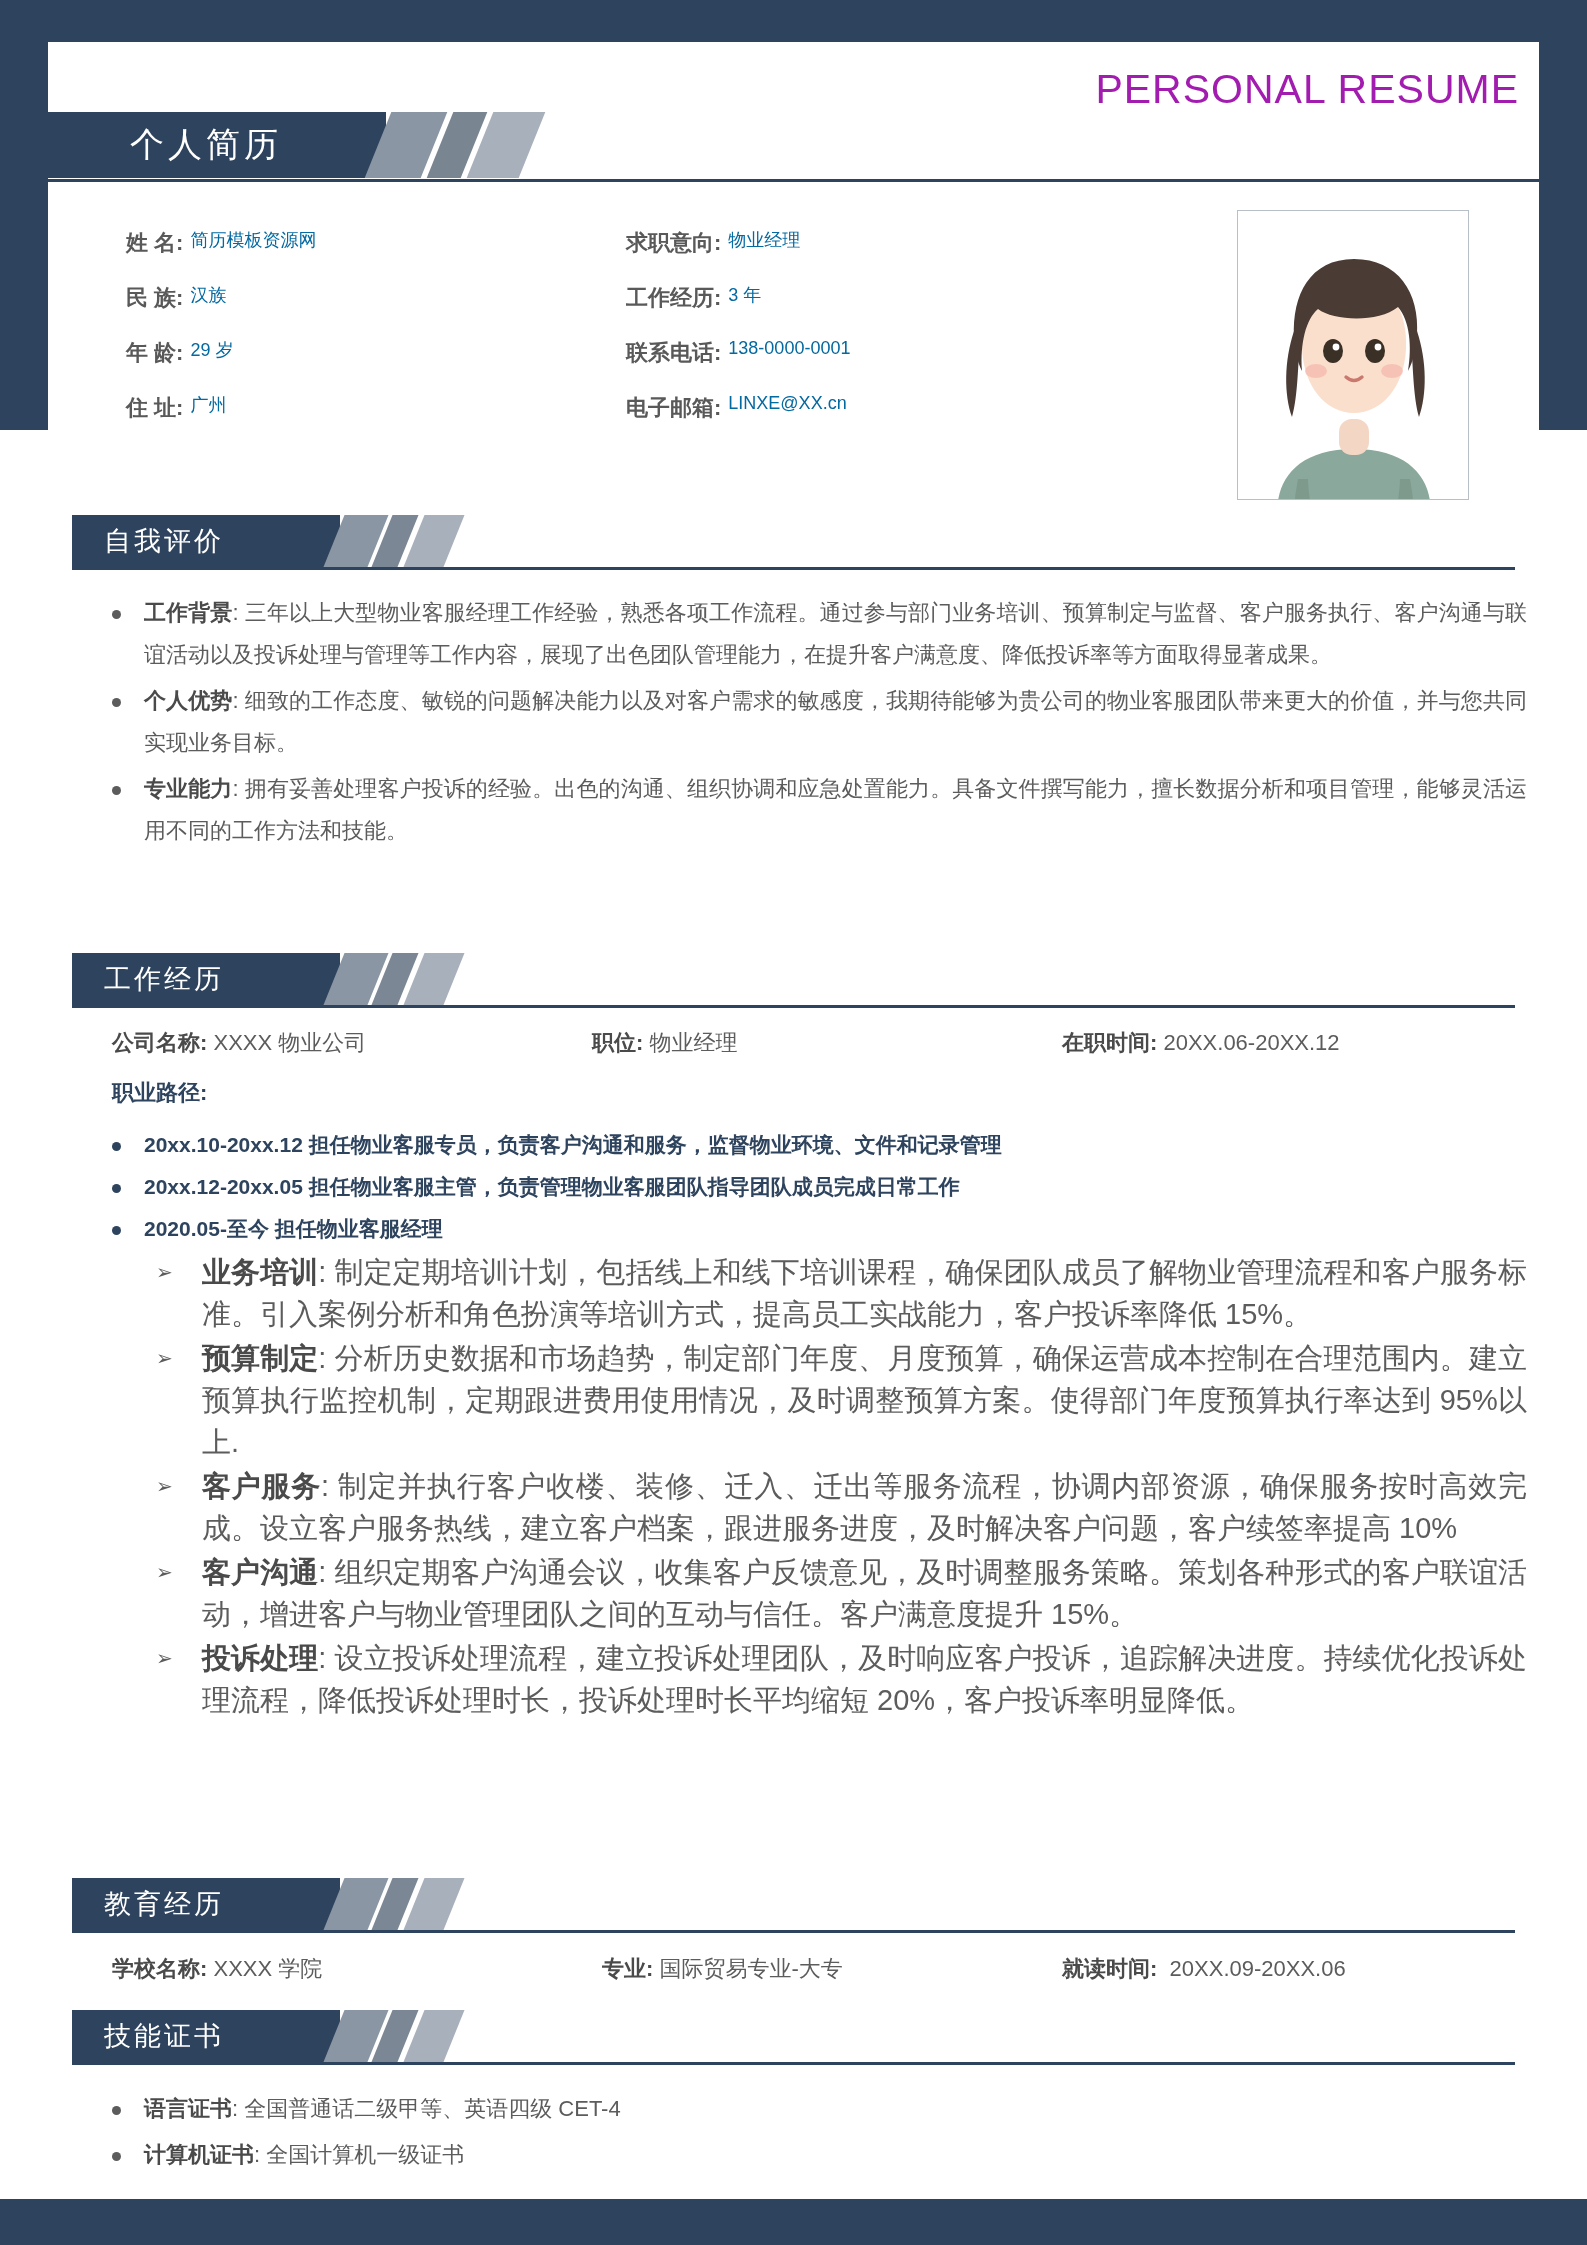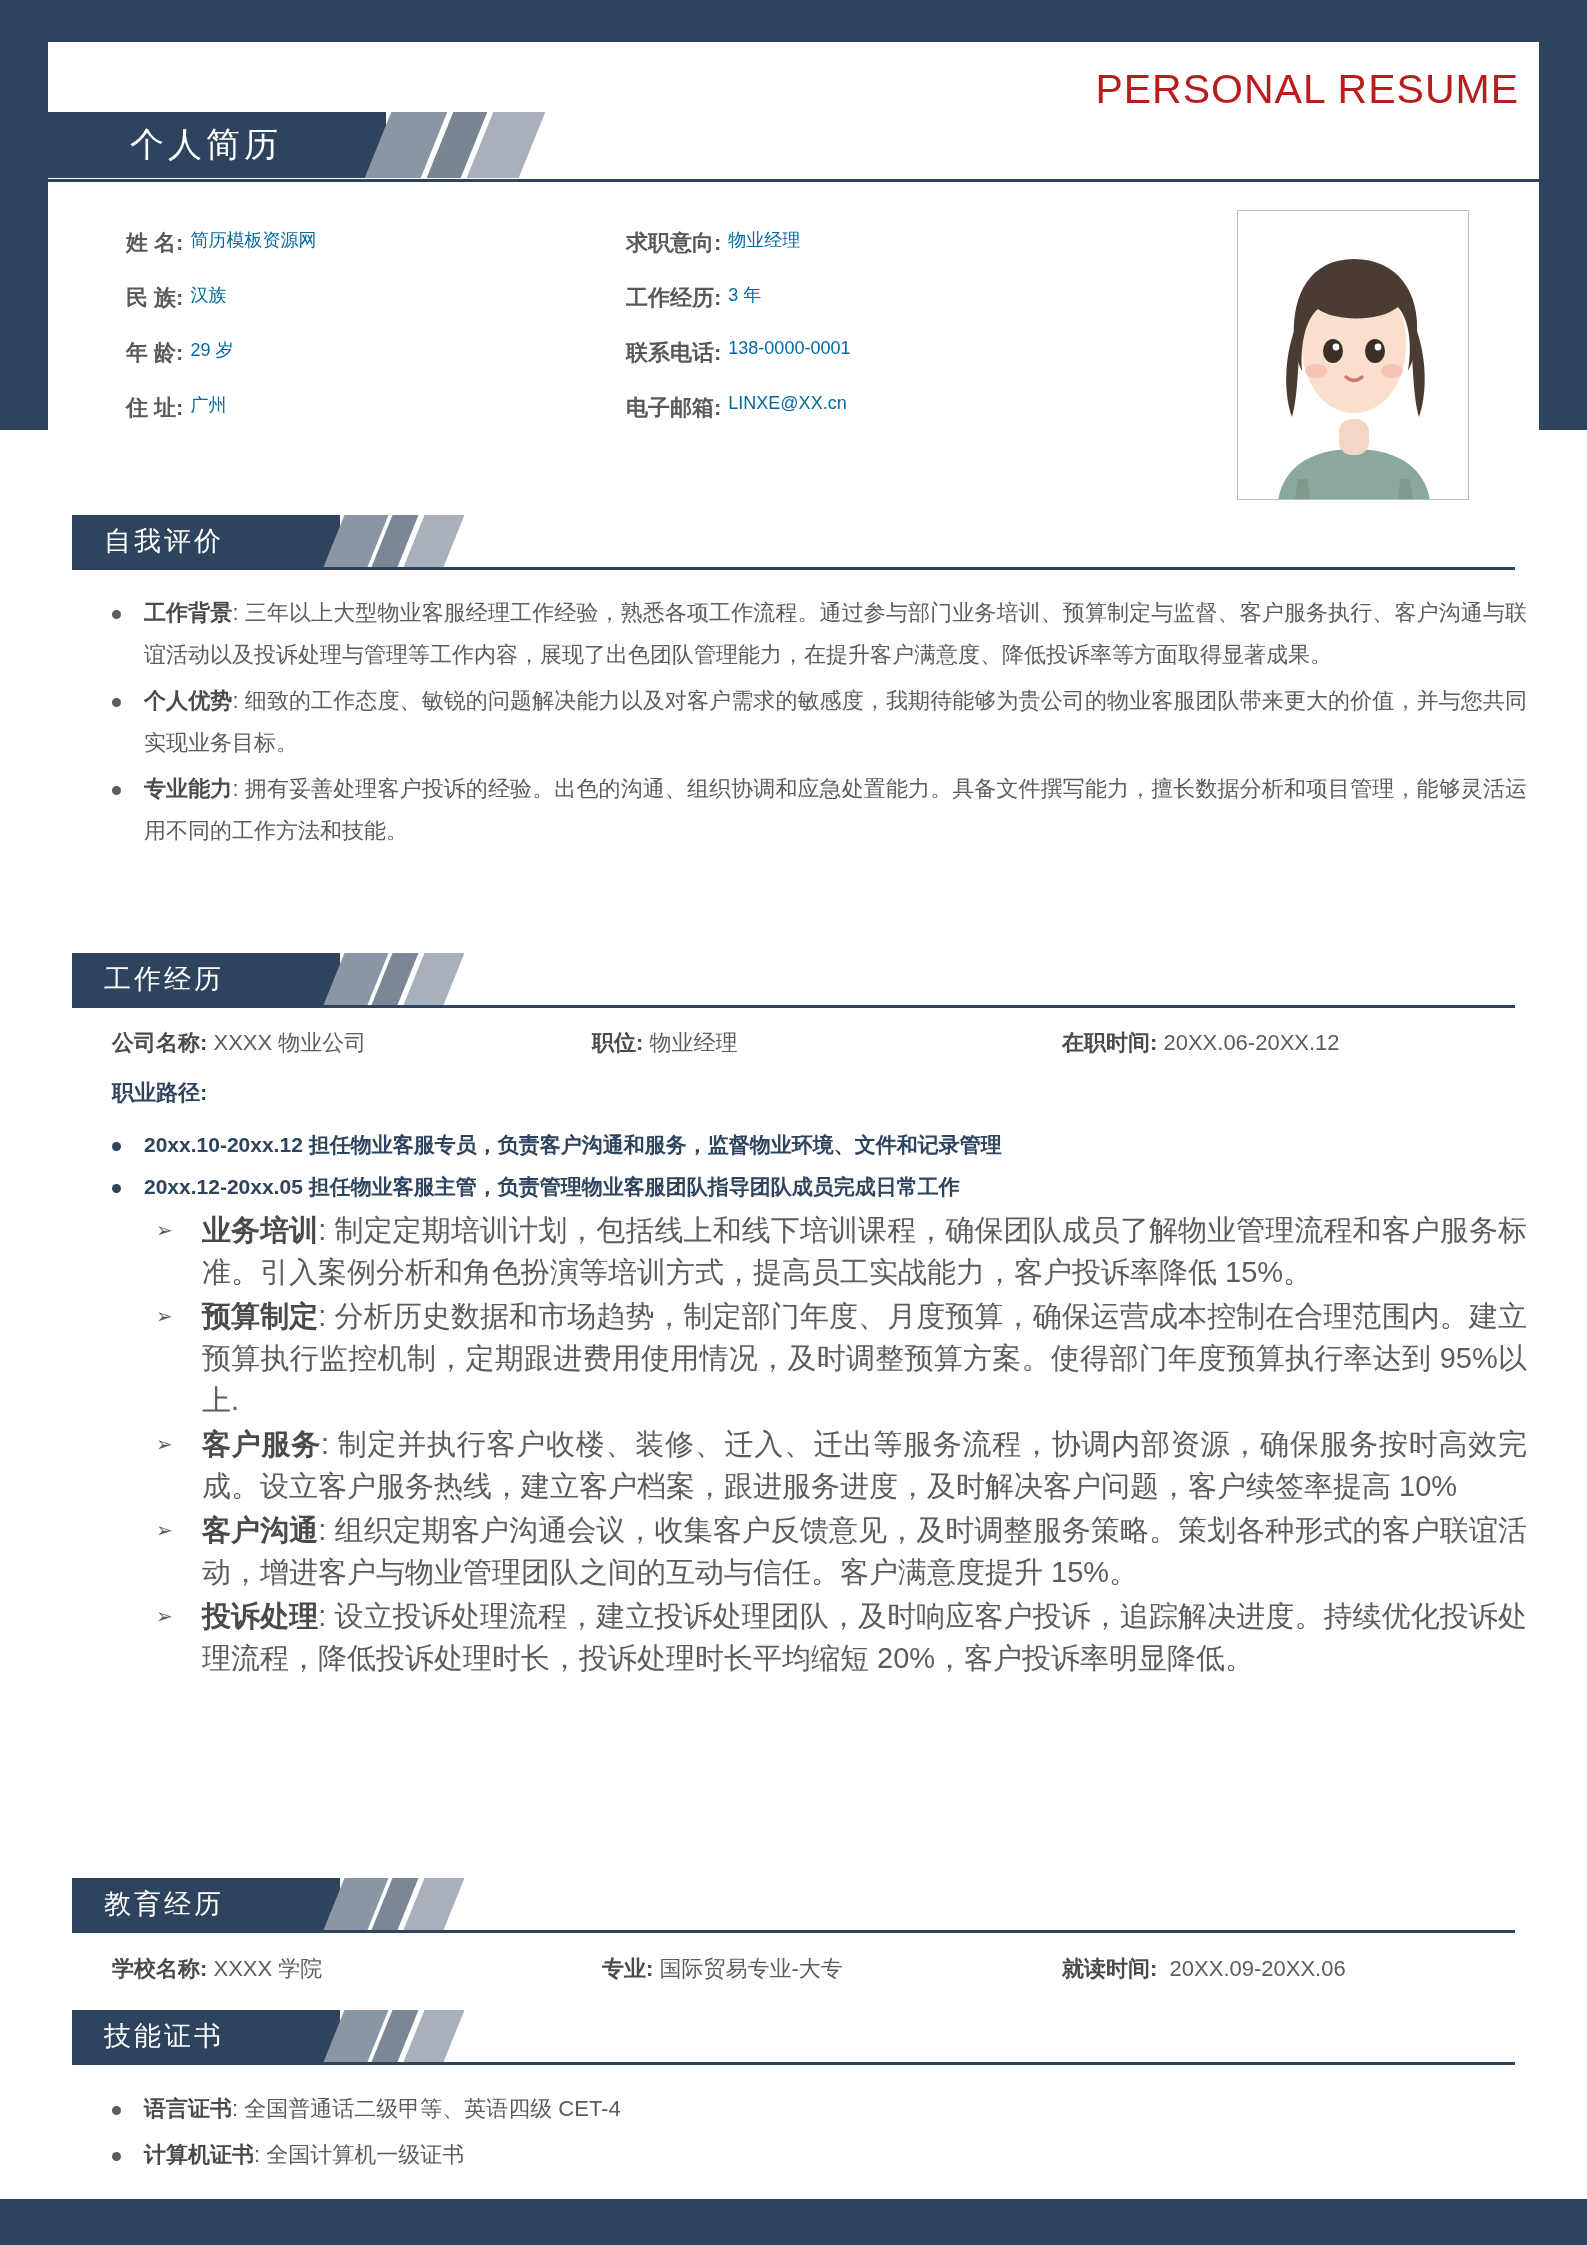--- a/index.html
+++ b/index.html
@@ -77,21 +77,21 @@
   .chev-b { left:392px; width:34px; background:#7a8592; }
   .chev-c { left:432px; width:52px; background:#a8b0bb; }
   .banner-rule {
     position:absolute; left:0; bottom:-4px;
     width:1491px; height:3px;
     background:#2e445e;
   }
   .banner-en {
     position:absolute; right:20px; top:-46px;
     font-size:41px;
-    color:#b91c1c;
+    color:#a21caf;
     letter-spacing:1px;
     font-weight:400;
     white-space:nowrap;
   }
 
   
   .info {
     position:absolute; left:126px; top:228px;
     width:1100px;
   }
@@ -356,20 +356,21 @@
       <b>在职时间:</b><span>&nbsp;</span><span>20XX.06-20XX.12</span>
     </div>
   </div>
 
   <div class="path-label" style="top:1078px;">职业路径:</div>
 
   <div class="body-block" style="top:1125px;">
     <ul class="navy-bullets">
       <li>20xx.10-20xx.12  担任物业客服专员，负责客户沟通和服务，监督物业环境、文件和记录管理</li>
       <li>20xx.12-20xx.05  担任物业客服主管，负责管理物业客服团队指导团队成员完成日常工作</li>
+      <li>2020.05-至今  担任物业客服经理</li>
     </ul>
 
     <ul class="arrow-list">
       <li>
         <span class="a-strong">业务培训</span><span>: 制定定期培训计划，包括线上和线下培训课程，确保团队成员了解物业管理流程和客户服务标准。引入案例分析和角色扮演等培训方式，提高员工实战能力，客户投诉率降低 15%。</span>
       </li>
       <li>
         <span class="a-strong">预算制定</span><span>: 分析历史数据和市场趋势，制定部门年度、月度预算，确保运营成本控制在合理范围内。建立预算执行监控机制，定期跟进费用使用情况，及时调整预算方案。使得部门年度预算执行率达到 95%以上.</span>
       </li>
       <li>

